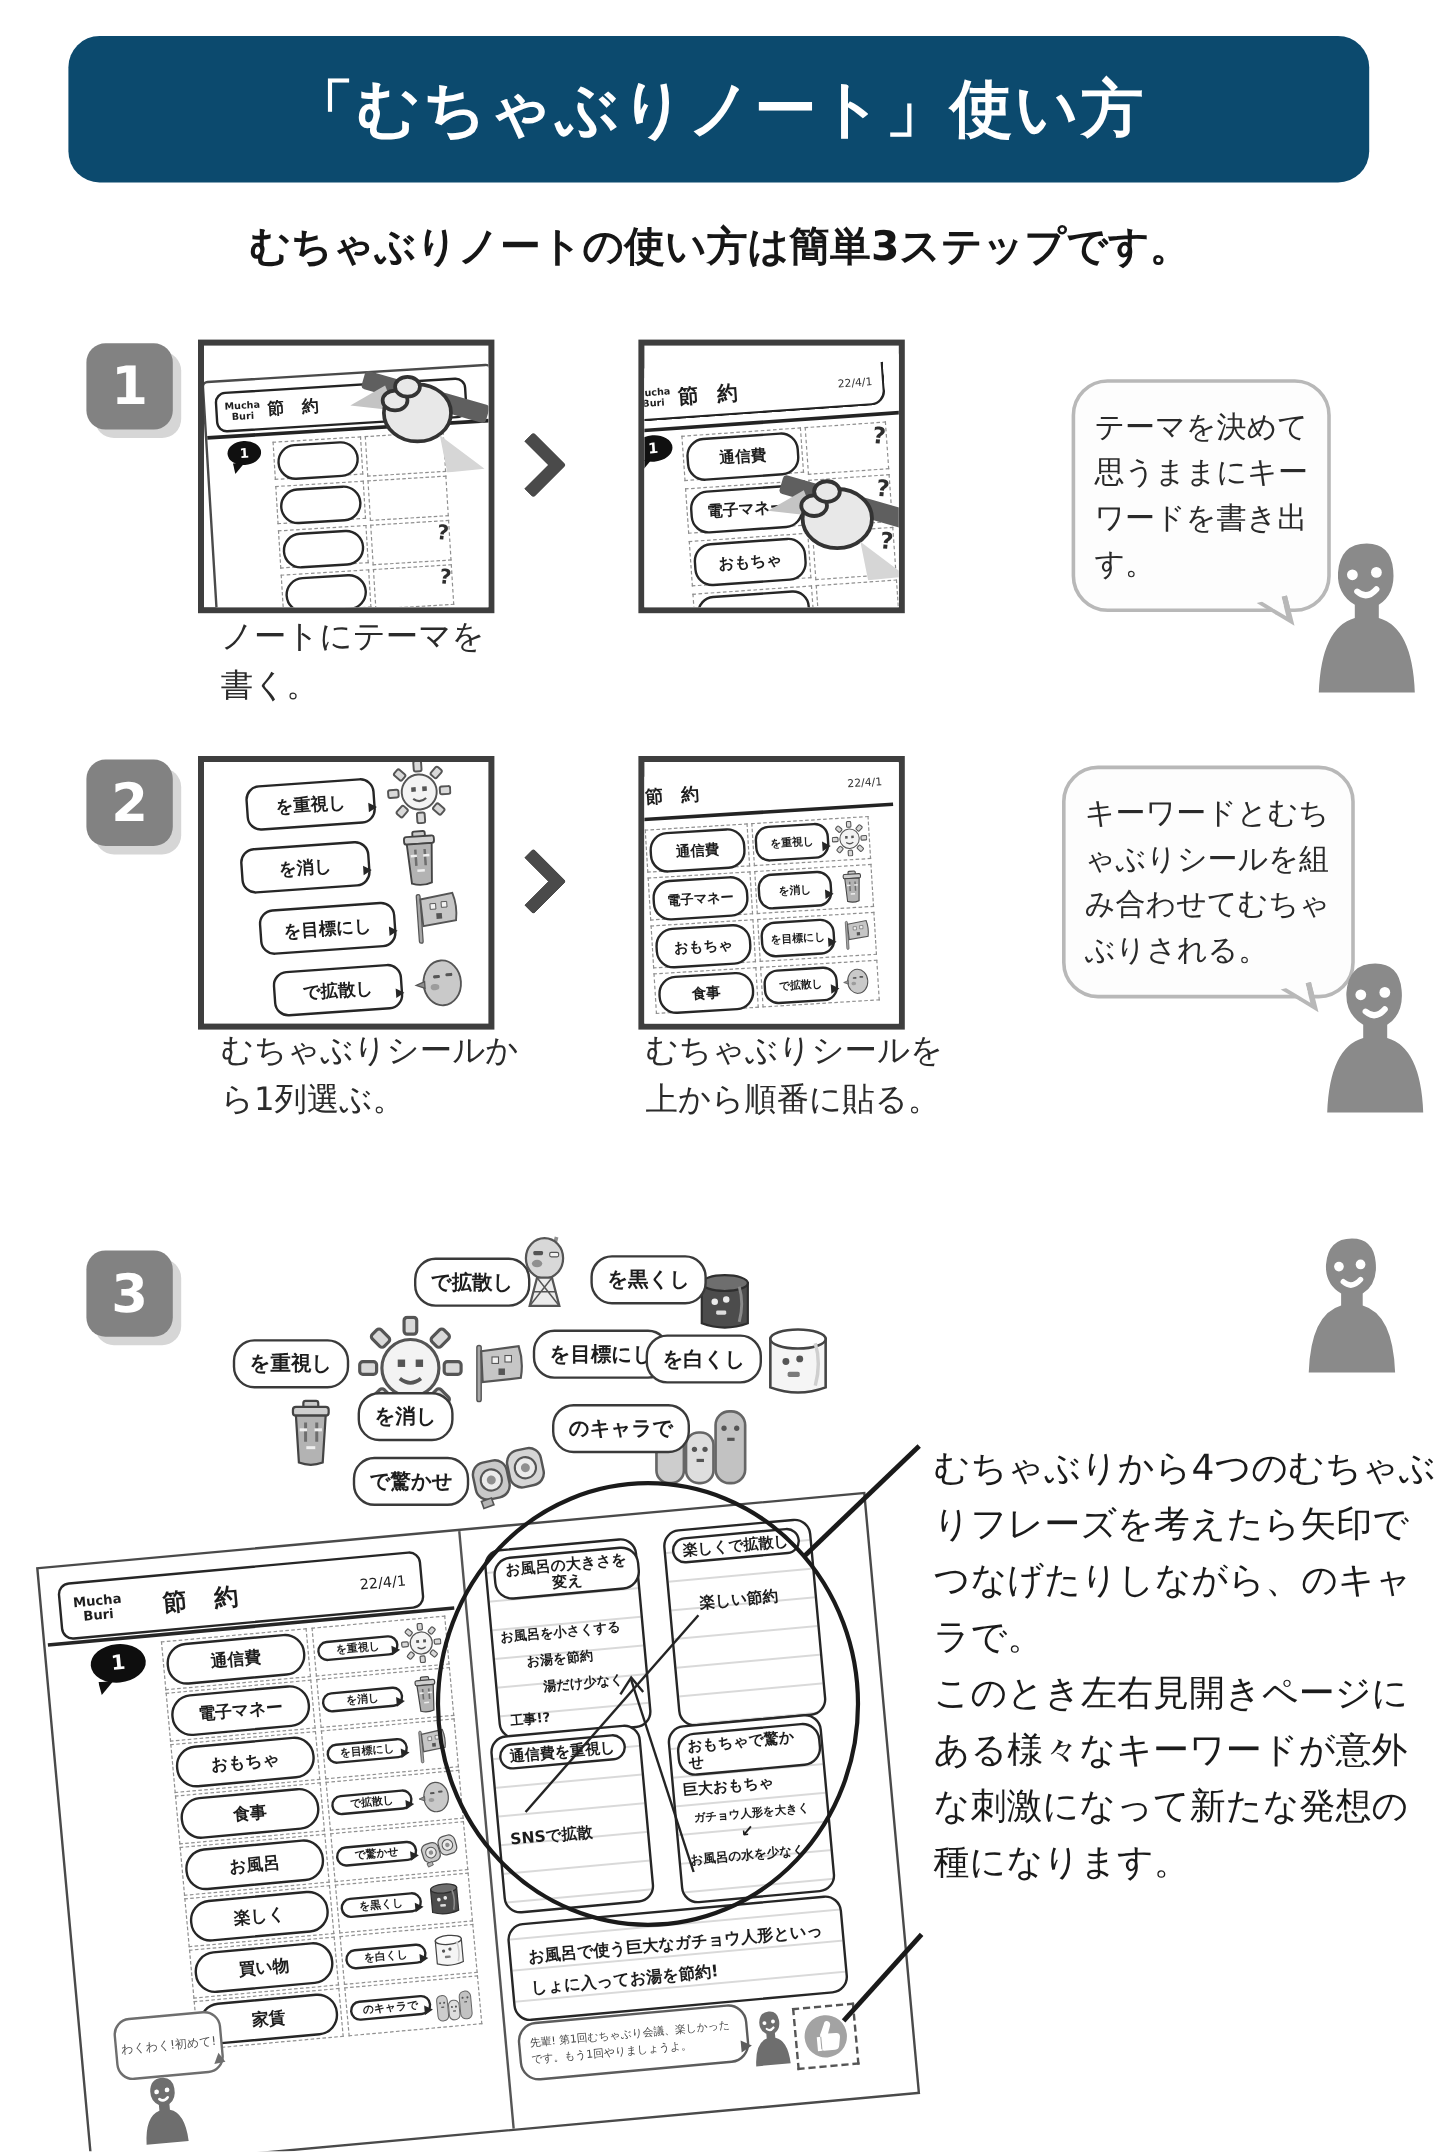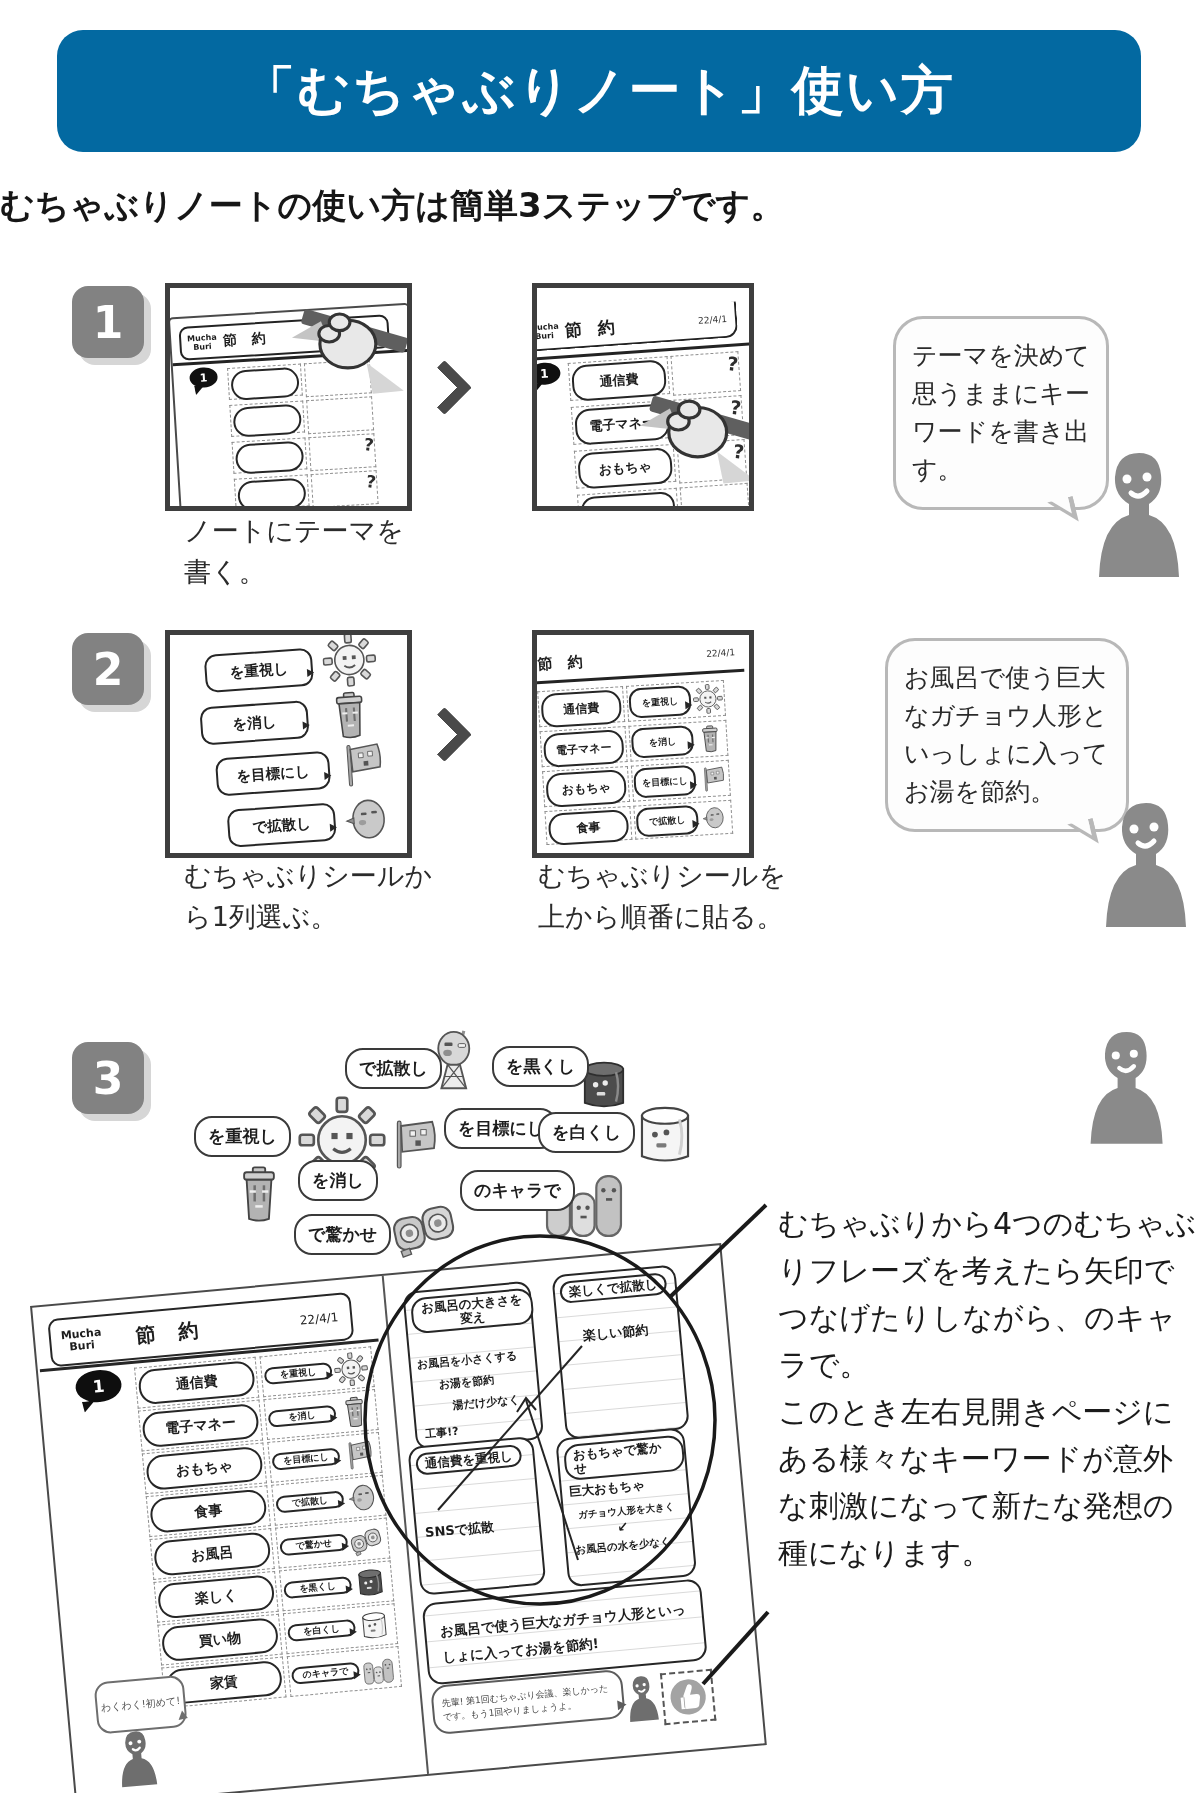--- a/index.html
+++ b/index.html
@@ -1,24 +1,24 @@
 <!DOCTYPE html>
 <html><head>
 <meta charset="utf-8">
 <style>
   html,body{margin:0;padding:0;background:#fff;}
   .canvas{position:relative;width:1200px;height:1793px;background:#ffffff;overflow:hidden;
           font-family:"DejaVu Sans",sans-serif;color:#1d1d1d;}
   .abs{position:absolute;}
 
   
-  .banner{position:absolute;left:57px;top:30px;width:1084px;height:122px;background:#0369a1;
+  .banner{position:absolute;left:57px;top:30px;width:1084px;height:122px;background:#0c4a6e;
           border-radius:26px;display:flex;align-items:center;justify-content:center;}
   .banner-title{color:#fff;font-size:52px;font-weight:bold;letter-spacing:2px;}
-  .subtitle{position:absolute;left:0;top:183px;width:1200px;text-align:left;
+  .subtitle{position:absolute;left:0;top:183px;width:1200px;text-align:center;
             font-size:34px;font-weight:bold;color:#161616;}
 
   
   .badge{position:absolute;width:72px;height:72px;background:#828282;border-radius:16px;
          box-shadow:7px 7px 0 #d6d6d6;display:flex;align-items:center;justify-content:center;
          color:#fff;font-size:44px;font-weight:bold;}
 
   
   .panel{position:absolute;background:#fff;border:5px solid #3e3e3e;overflow:hidden;}
   .chev{position:absolute;width:28px;height:28px;border-top:11px solid #4a4a4a;
@@ -431,21 +431,21 @@
               </svg>
             </div>
           </div>
       </div>
     </div>
   </div>
 
   <div class="caption" style="left:184px;top:855px;width:258px;">むちゃぶりシールから1列選ぶ。</div>
   <div class="caption" style="left:538px;top:855px;width:258px;">むちゃぶりシールを上から順番に貼る。</div>
 
-  <div class="bubble" style="left:885px;top:638px;width:206px;">お風呂で使う巨大なガチョウ人形といっしょに入ってお湯を節約。</div>
+  <div class="bubble" style="left:885px;top:638px;width:206px;">キーワードとむちゃぶりシールを組み合わせてむちゃぶりされる。</div>
   <svg class="char" style="left:1092px;top:798px;width:100px;height:132px;">
       <use href="#sym-person"></use>
     </svg>
 
   <div class="badge" style="left:72px;top:1042px;">
     <span>3</span>
   </div>
 
   <div class="cb" style="left:345px;top:1048px;">で拡散し</div>
   <svg class="abs" style="left:424px;top:1008px;width:62px;height:106px;z-index:2;" preserveAspectRatio="none">

